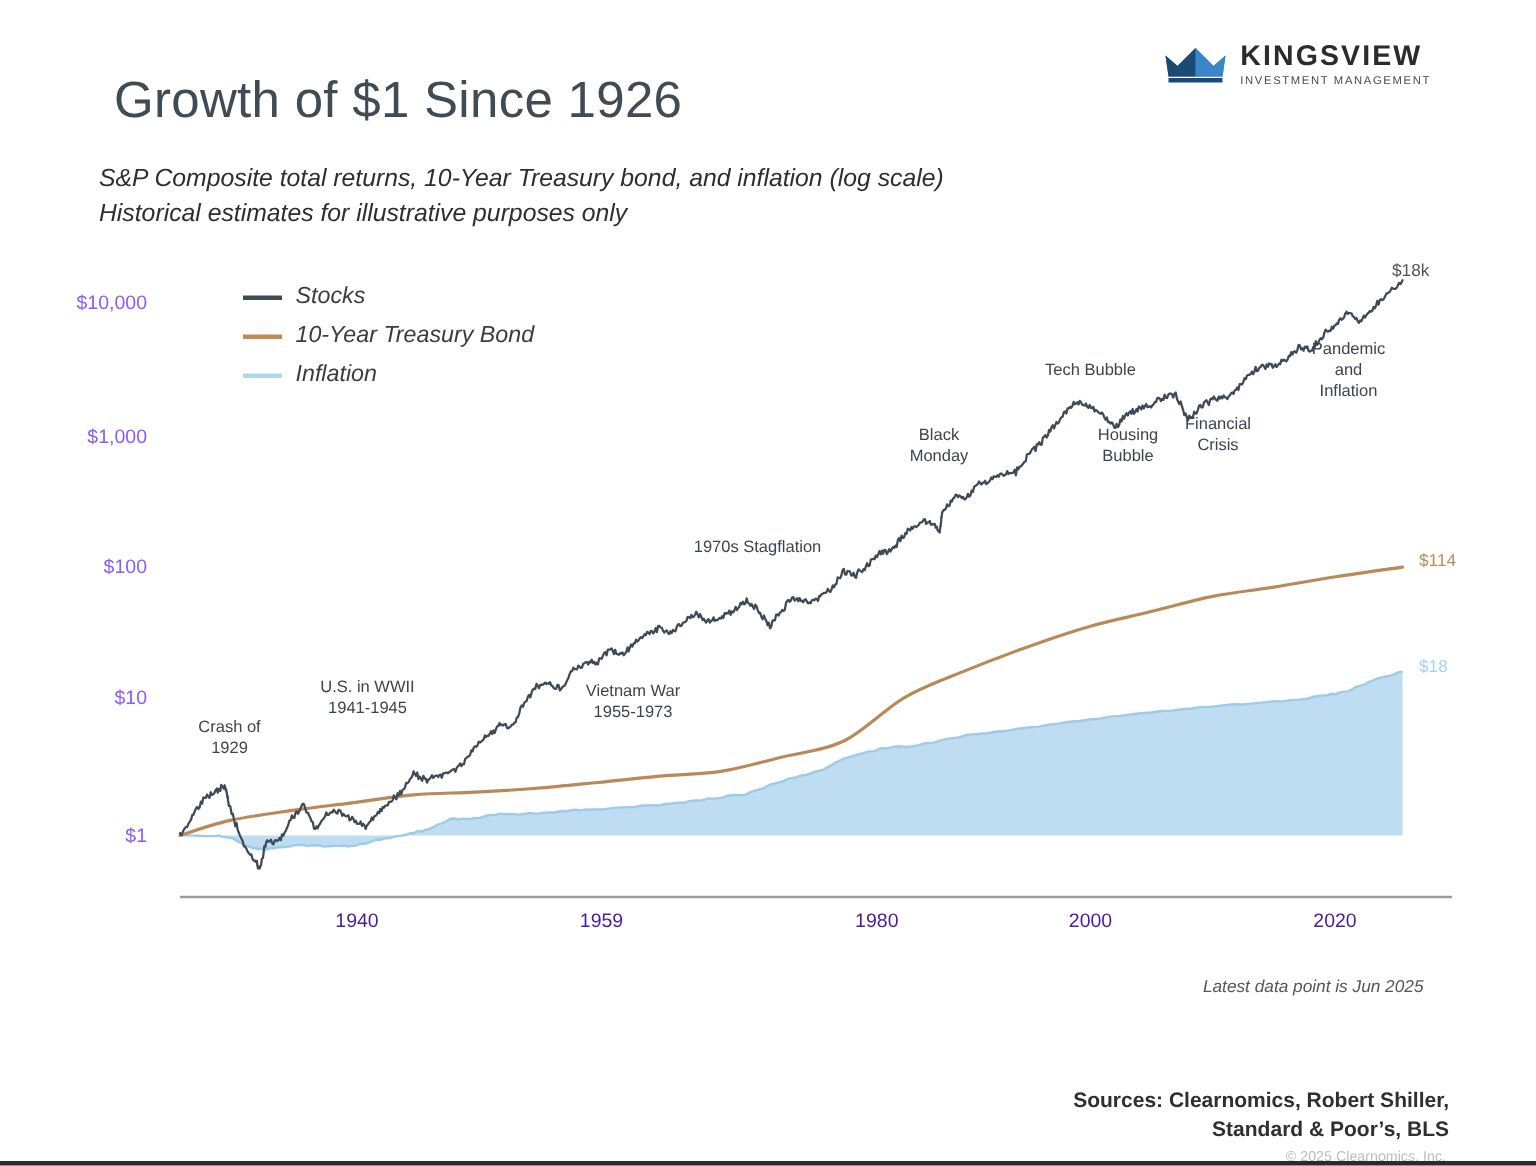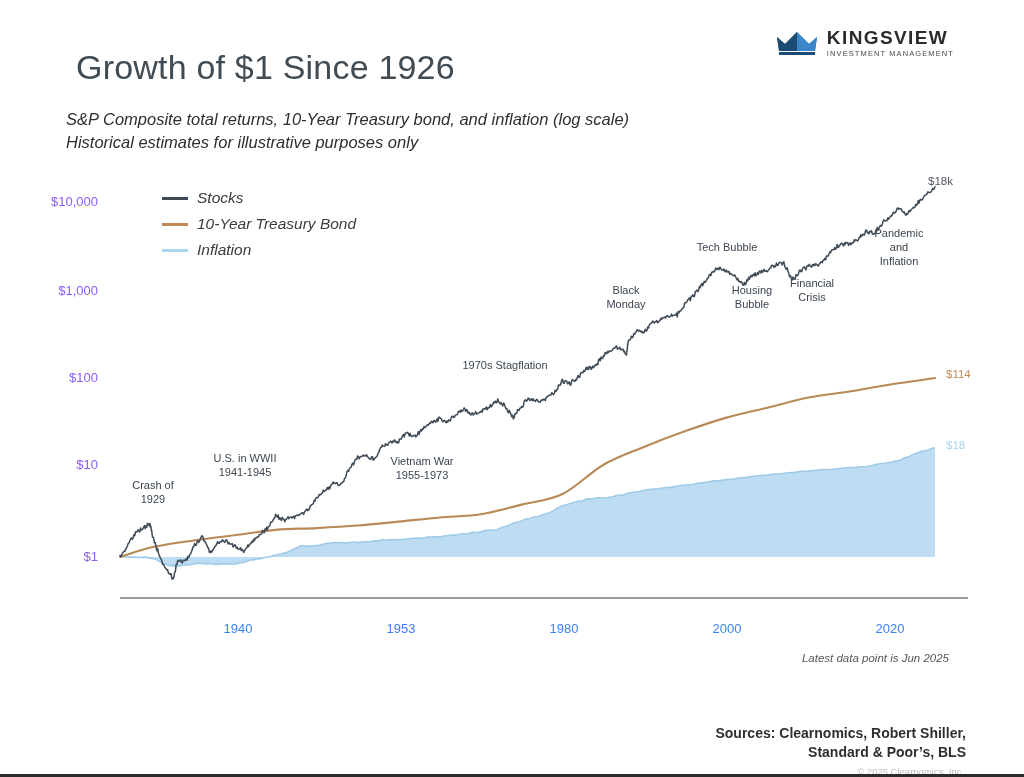--- a/index.html
+++ b/index.html
@@ -51,21 +51,21 @@
   }
   svg.plot { position: absolute; left: 0; top: 0; }
 
   
   .ylab {
     position: absolute; text-align: right; width: 70px;
     font-size: 13px; color: #8b5cf6;
   }
   .xlab {
     position: absolute; text-align: center; width: 70px;
-    font-size: 13px; color: #3b82f6; margin-top: 15px;
+    font-size: 13px; color: #4c1d95;
   }
 
   
   .legend {
     position: absolute; left: 162px; top: 185px; font-style: italic;
   }
   .legend-row {
     display: flex; align-items: center; height: 26px;
   }
   .legend-swatch {
@@ -138,22 +138,22 @@
       <line x1="120" y1="598" x2="968" y2="598" stroke="#9a9a9a" stroke-width="1.8"></line>
     </svg>
 
     <div class="ylab" id="yl0" style="left:28px; top:194px;">$10,000</div>
     <div class="ylab" id="yl1" style="left:28px; top:283px;">$1,000</div>
     <div class="ylab" id="yl2" style="left:28px; top:370px;">$100</div>
     <div class="ylab" id="yl3" style="left:28px; top:457px;">$10</div>
     <div class="ylab" id="yl4" style="left:28px; top:549px;">$1</div>
 
     <div class="xlab" style="left:203px; top:606px;">1940</div>
-    <div class="xlab" style="left:366px; top:606px;">1953</div>
-    <div class="xlab" style="left:529px; top:606px;">1980</div>
+    <div class="xlab" style="left:366px; top:606px;">1959</div>
+    <div class="xlab" style="left:529px; top:606px;text-align:right;">1980</div>
     <div class="xlab" style="left:692px; top:606px;">2000</div>
     <div class="xlab" style="left:855px; top:606px;">2020</div>
 
     <div class="legend">
       <div class="legend-row">
         <span class="legend-swatch" id="sw0" style="border-top-color: rgb(62, 74, 86);"></span>
         <span class="legend-label">Stocks</span>
       </div>
       <div class="legend-row">
         <span class="legend-swatch" id="sw1" style="border-top-color: rgb(192, 138, 85);"></span>

